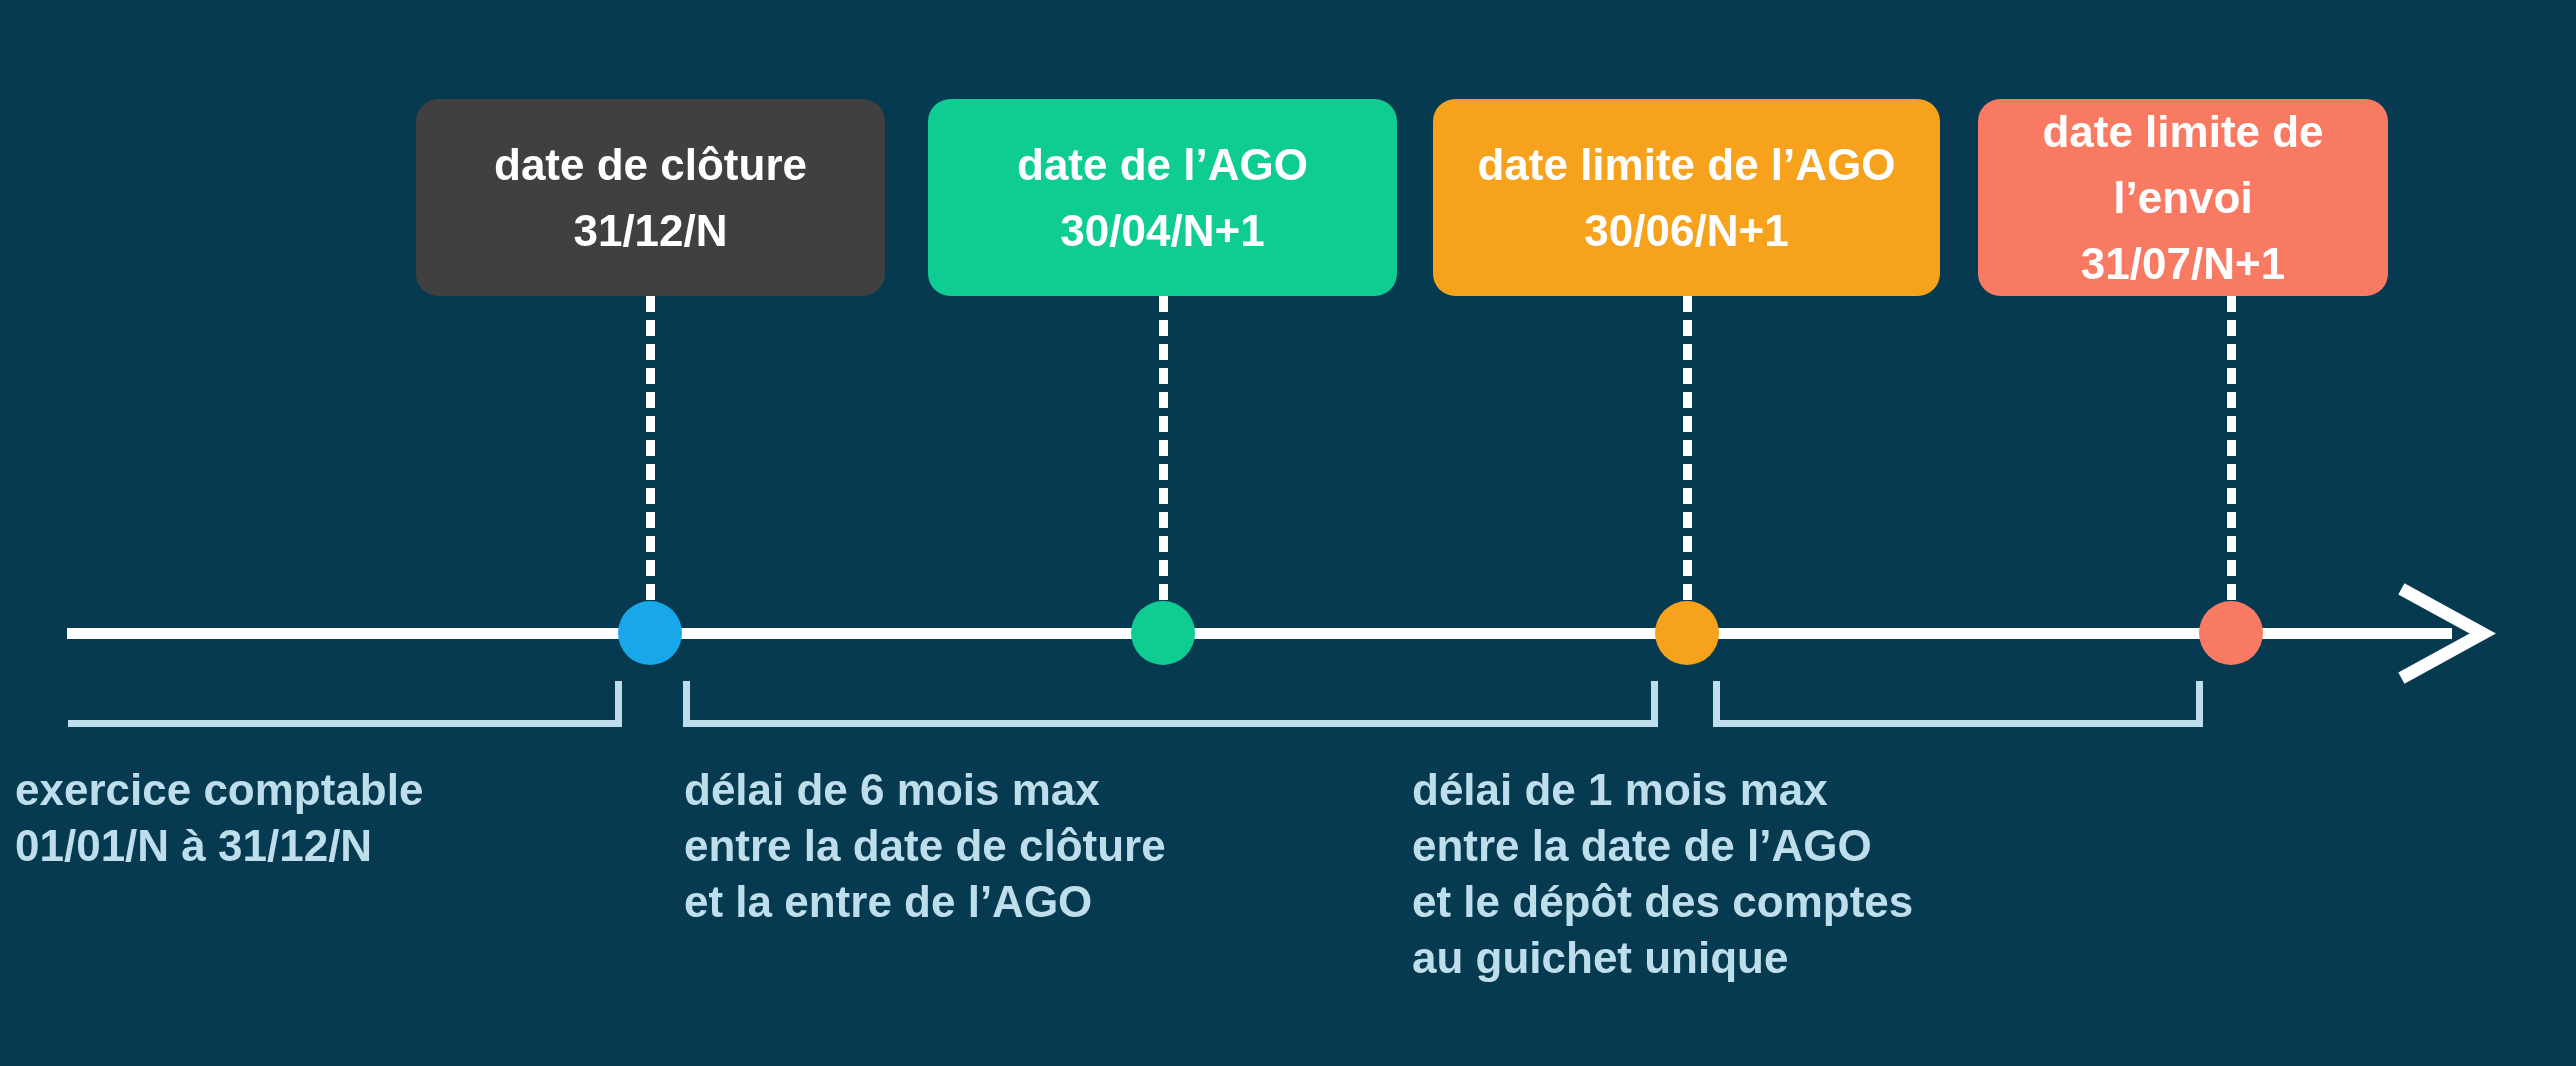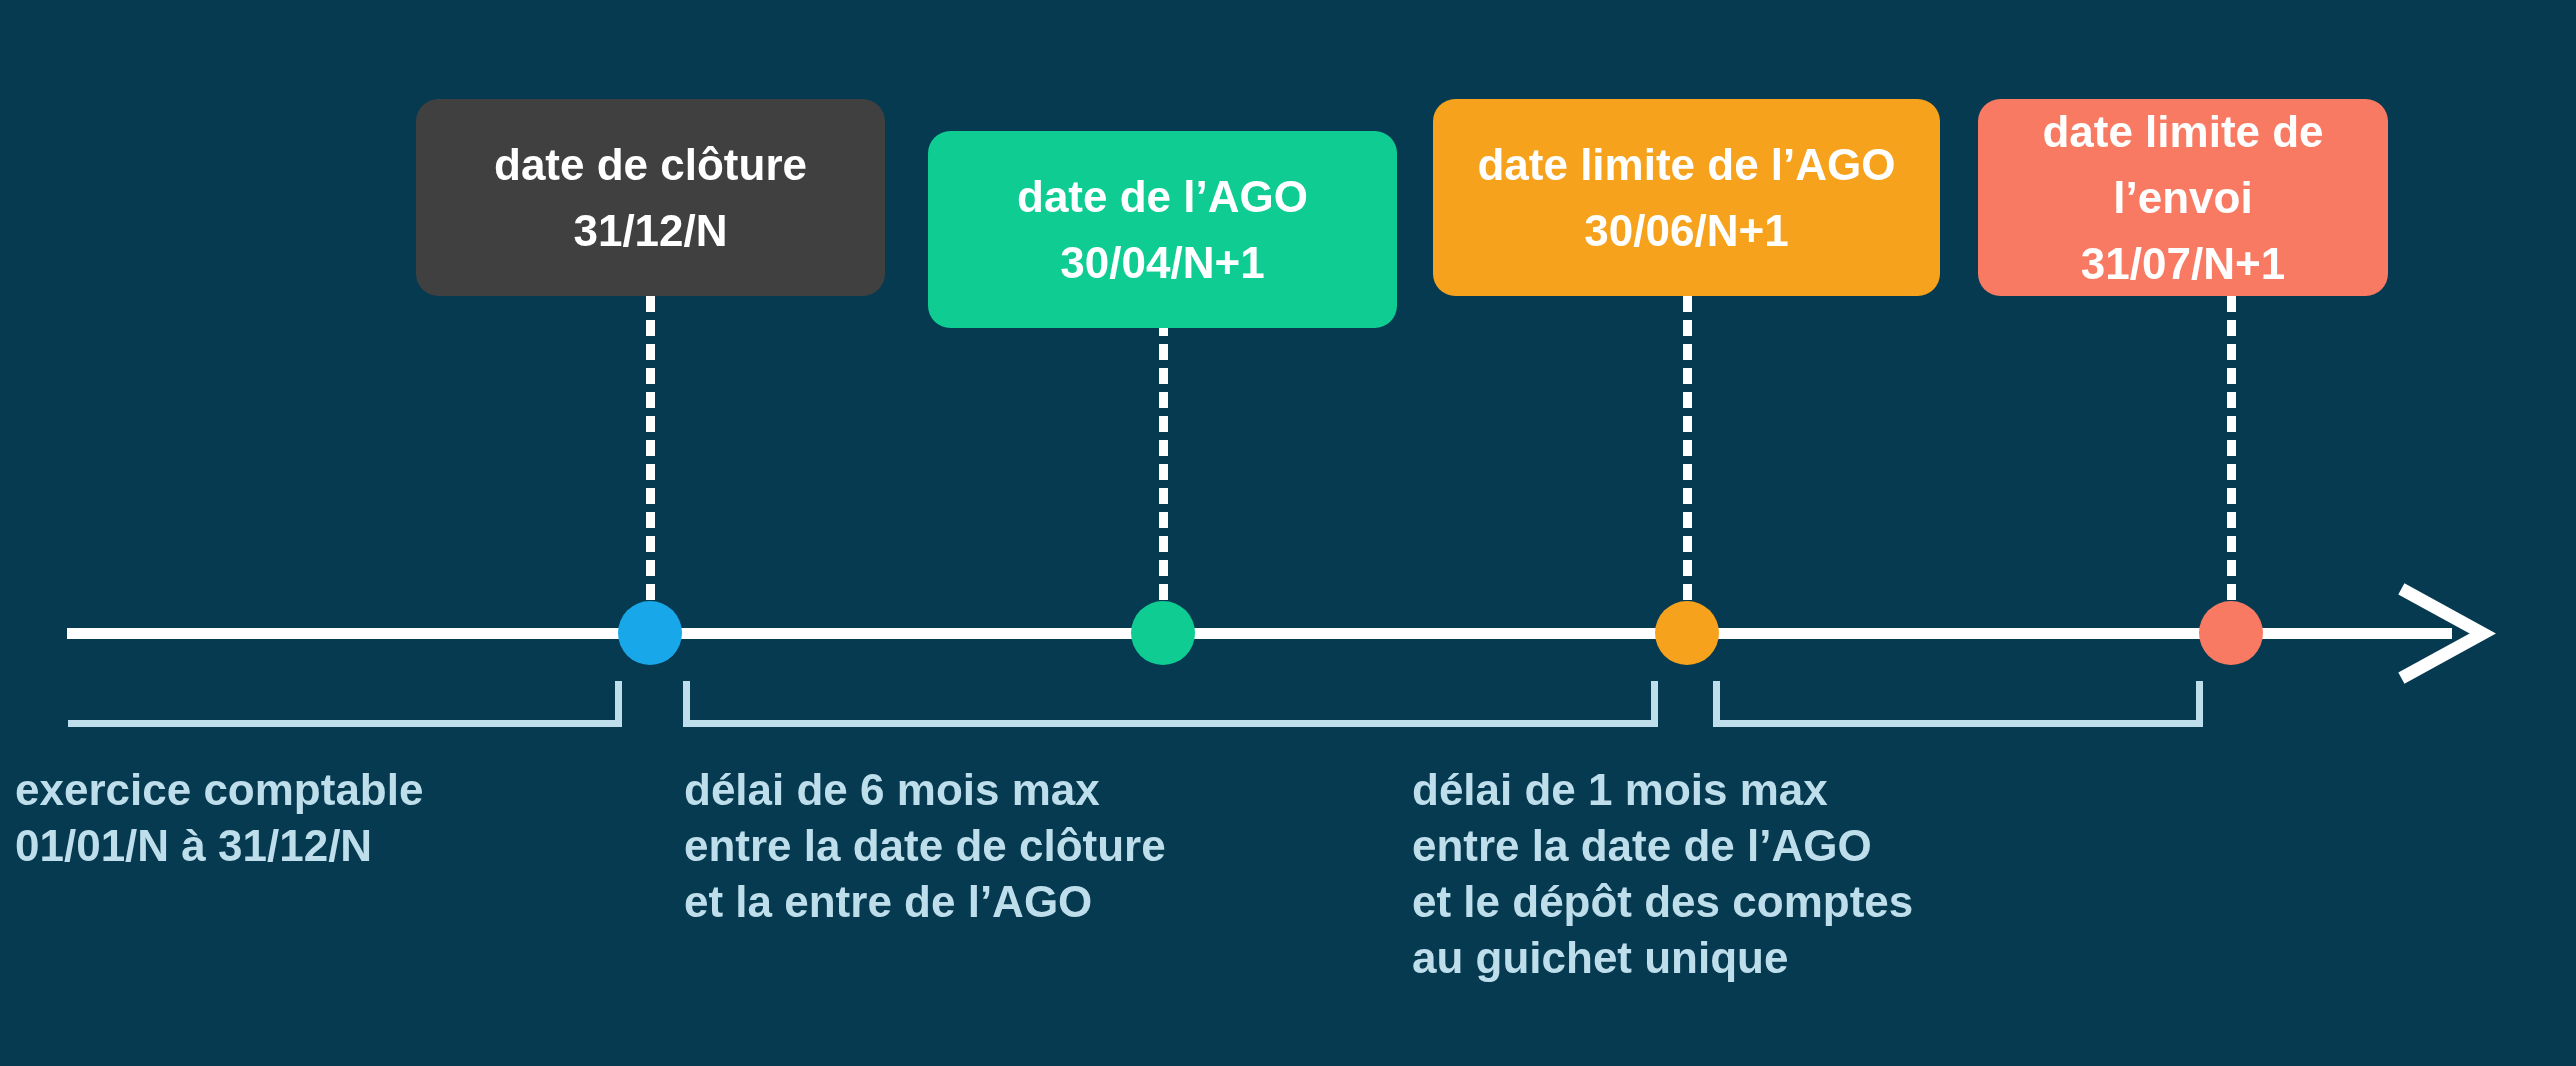--- a/index.html
+++ b/index.html
@@ -12,21 +12,21 @@
   }
   
   .card{
     position:absolute;top:99px;height:197px;
     border-radius:22.4px;
     display:flex;flex-direction:column;align-items:center;justify-content:center;
     color:#FFFFFF;font-weight:700;font-size:44px;line-height:66px;
     text-align:center;z-index:4;
   }
   .card-1{left:416px;width:469px;background:#18A8E9;}
-  .card-2{left:928px;width:469px;background:#0FCC93;margin-top:32px;}
+  .card-2{left:928px;width:469px;background:#0FCC93;}
   .card-3{left:1433px;width:507px;background:#F6A21D;}
   .card-4{left:1978px;width:410px;background:#F97A62;}
   .card span{display:block;}
   
   .connector{
     position:absolute;top:296px;height:305px;width:8.5px;z-index:1;
     background:repeating-linear-gradient(to bottom,#FFFFFF 0 16px,rgba(0,0,0,0) 16px 24px);
   }
   .conn-1{left:646px;}.conn-2{left:1159px;}.conn-3{left:1683px;}.conn-4{left:2227px;}
   

